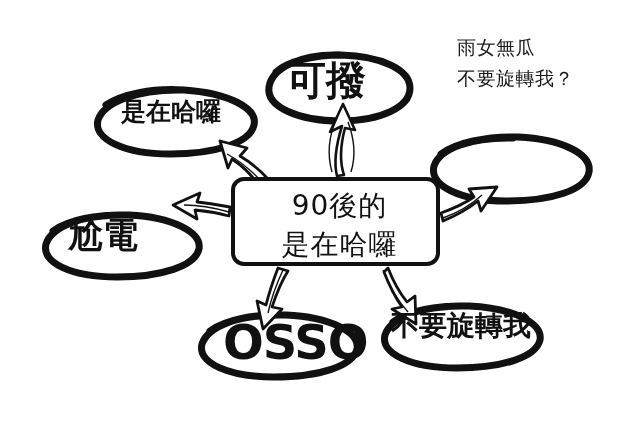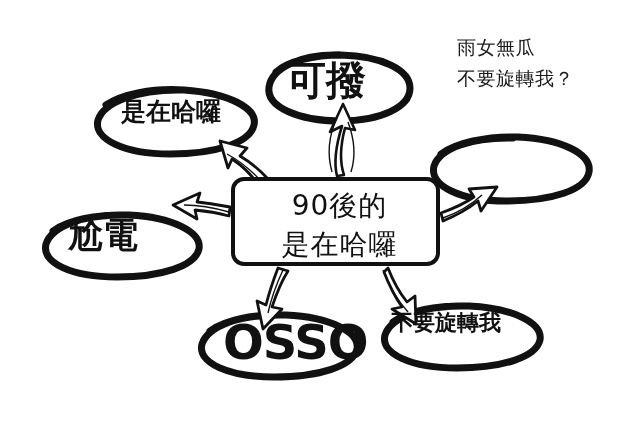--- a/index.html
+++ b/index.html
@@ -158,20 +158,20 @@
 
   <div class="node-label bubble-text-bold" style="left:286px; top:60px; font-size:40px;">可撥</div>
 
   <div class="node-label" style="left:121px; top:99px; font-size:25px; font-weight:700;">是在哈囉</div>
 
 
   <div class="node-label bubble-text-bold" style="left:68px; top:218px; font-size:35px;">尬電</div>
 
   <div class="node-label bubble-text-bold" style="left:223px; top:318px; font-size:48px; letter-spacing:-1px;">OSSO</div>
 
-  <div class="node-label bubble-text-bold" style="left:391px; top:312px; font-size:22px;">不要旋轉我</div>
+  <div class="node-label bubble-text-bold" style="left:391px; top:312px; font-size:28px;">不要旋轉我</div>
 
   <div class="notes">
     <div class="note-line">雨女無瓜</div>
     <div class="note-line">不要旋轉我？</div>
   </div>
 
 </div>
 
 </body></html>

